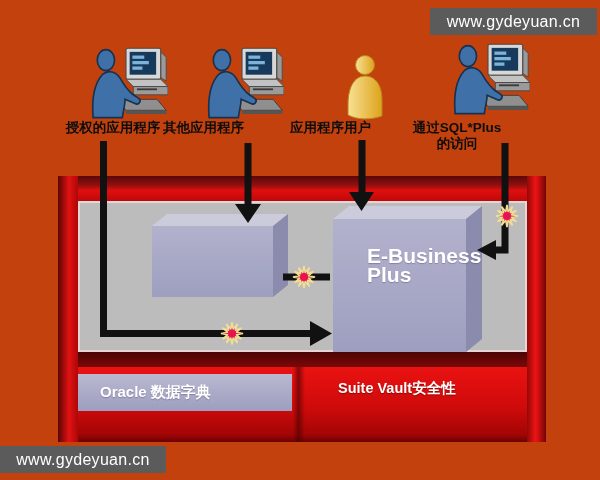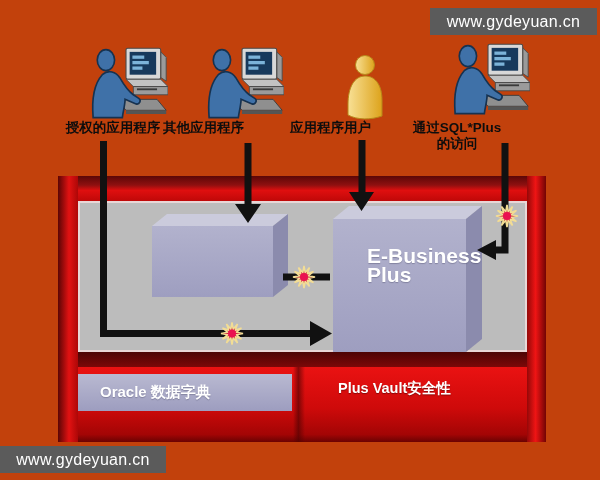--- a/index.html
+++ b/index.html
@@ -188,21 +188,21 @@
   <div class="face front ebs-front"></div>
   <div class="box-label ebs-label">
     <span class="ln">E-Business</span>
     <span class="ln">Plus</span>
   </div>
 
   <div class="dict-box">
     <div class="box-label dict-label">Oracle 数据字典</div>
   </div>
   <div class="vault-text">
-    <span class="ln">Plus Vault安全性</span>
+    <span class="ln">Suite Vault安全性</span>
   </div>
 
   <svg class="overlay" viewBox="0 0 600 480">
     <path fill="#111" d="M100,141 L107,141 L107,330 L310,330 L310,321 L332,333.5 L310,346 L310,337 L100,337 Z"></path>
     <path fill="#111" d="M244.5,143 L251.5,143 L251.5,204 L261,204 L248,223 L235,204 L244.5,204 Z"></path>
     <path fill="#111" d="M358.5,140 L365.5,140 L365.5,192 L374,192 L361.5,211 L349,192 L358.5,192 Z"></path>
     <path fill="#111" d="M501.5,143 L508.5,143 L508.5,253.5 L496,253.5 L496,260 L477,250 L496,240 L496,246.5 L501.5,246.5 Z"></path>
     <rect fill="#111" x="283" y="273.5" width="47" height="7"></rect>
     <use href="#sb" transform="translate(304,277)"></use>
     <use href="#sb" transform="translate(232,333.5)"></use>

